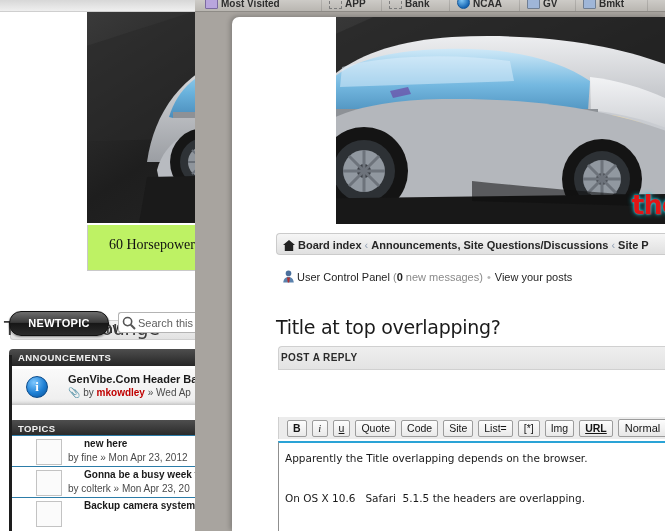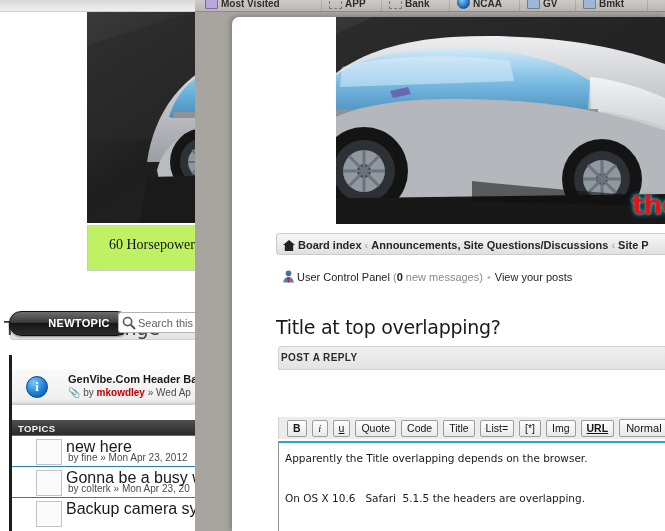--- a/index.html
+++ b/index.html
@@ -91,21 +91,20 @@
   .bg-newtopic {
     position: absolute; left: 9px; top: 39px;
     width: 98px; height: 23px;
     border-radius: 12px;
     background: linear-gradient(to bottom, #6d6d6d 0%, #3b3b3b 45%, #171717 50%, #2b2b2b 100%);
     border: 1px solid #111;
     color: #fff; font-size: 11px; font-weight: bold;
     text-align: center; line-height: 23px;
     letter-spacing: 0.3px;
     box-shadow: 0 1px 2px rgba(0,0,0,.4);
-    padding-left: 20px;
   }
   .bg-search {
     position: absolute; left: 118px; top: 40px;
     width: 114px; height: 21px;
     background: #fff;
     border: 1px solid #b4b4b4;
     border-right: none;
     border-radius: 3px 0 0 3px;
     font-size: 11px; color: #5f5f5f;
     line-height: 21px;
@@ -163,22 +162,22 @@
     border-left: 1px solid #c9c9c9;
     border-top: 1px solid #2c7ca8;
   }
   .bg-toprow .thumb {
     position: absolute; left: 26px; top: 3px;
     width: 24px; height: 24px;
     background: #fbfbfb;
     border: 1px solid #c3c3c3;
   }
   .bg-toprow .ttl {
-    position: absolute; left: 56px; top: 2px;
-    font-size: 16px; font-weight: normal; color: #1a1a1a;
+    position: absolute; left: 74px; top: 2px;
+    font-size: 10px; font-weight: bold; color: #1a1a1a;
     white-space: nowrap;
   }
   .bg-toprow .meta {
     position: absolute; left: 58px; top: 16px;
     font-size: 10px; color: #4a4a4a;
     white-space: nowrap;
   }
   .bg-darkgutter {
     position: absolute; left: 9px; top: 355px;
     width: 3px; height: 176px;
@@ -469,20 +468,21 @@
 
       <div class="bg-newtopic">NEWTOPIC</div>
 
       <div class="bg-search">
         <svg class="mag" width="14" height="14" viewBox="0 0 14 14">
           <circle cx="5.6" cy="5.6" r="4.1" fill="none" stroke="#555" stroke-width="1.6"></circle>
           <line x1="8.8" y1="8.8" x2="13" y2="13" stroke="#555" stroke-width="2"></line>
         </svg><span>Search this</span>
       </div>
 
+      <div class="bg-section" style="top:77px;">ANNOUNCEMENTS</div>
 
       <div class="bg-annrow">
         <div class="icon-badge">i</div>
         <div class="ttl">GenVibe.Com Header Bar</div>
         <div class="meta">
           <span class="clip">📎</span>
           <span>by</span>
           <span class="author">mkowdley</span>
           <span>»</span>
           <span>Wed Ap</span>
@@ -643,21 +643,21 @@
 
       <div class="fg-panelhead">POST A REPLY</div>
 
 
       <div class="fg-bbbar">
         <div class="bbtn b">B</div>
         <div class="bbtn i">i</div>
         <div class="bbtn u">u</div>
         <div class="bbtn">Quote</div>
         <div class="bbtn">Code</div>
-        <div class="bbtn">Title</div>
+        <div class="bbtn">Site</div>
         <div class="bbtn">List=</div>
         <div class="bbtn">[*]</div>
         <div class="bbtn">Img</div>
         <div class="bbtn url">URL</div>
         <div class="bbselect">
           <span>Normal</span>
           <span class="arrow"></span>
         </div>
       </div>
 

